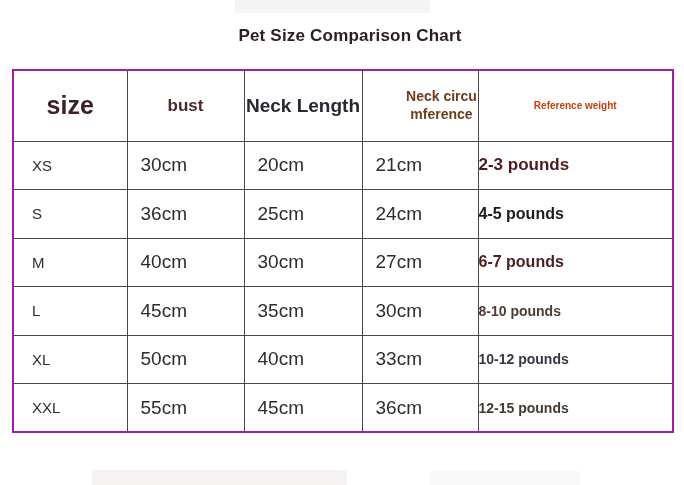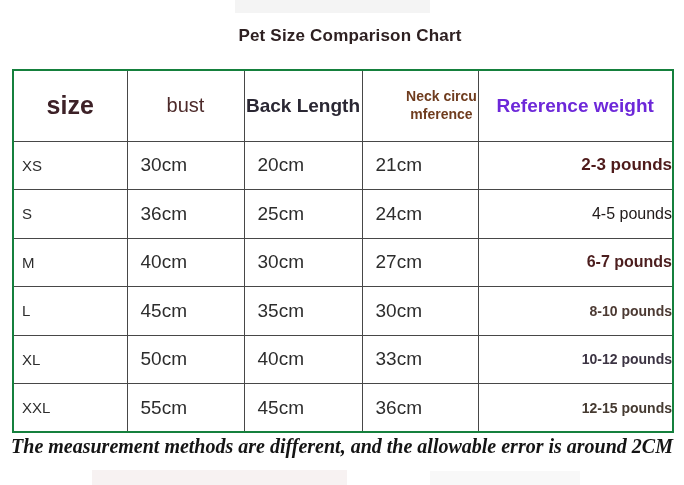--- a/index.html
+++ b/index.html
@@ -33,53 +33,52 @@
   }
 
   table.size-table {
     position: absolute;
     left: 12px;
     top: 69px;
     width: 660px;
     border-collapse: collapse;
     table-layout: fixed;
     background: #ffffff;
-    border: 2px solid #15803d;
+    border: 2px solid #a21caf;
   }
   .size-table th, .size-table td {
     border: 1px solid #474747;
     vertical-align: middle;
     overflow: hidden;
   }
   .size-table thead tr { height: 71px; }
   .size-table tbody tr { height: 48.5px; }
 
   .size-table th {
     text-align: center;
     font-weight: 700;
     line-height: 1.25;
   }
   th.h-neck { white-space: pre-line; padding-left: 43px; }
 
   td.c-size {
-    padding-left: 8px;
+    padding-left: 18px;
     font-size: 15px;
     color: #2d2d2d;
     text-align: left;
     margin-top: 20px;
   }
   td.c-measure {
     padding-left: 13px;
     font-size: 19px;
     color: #2d2d2d;
     text-align: left;
   }
   td.c-weight {
-    padding-left: 19px;
-    text-align: right;
+    text-align: left;
     font-weight: 700;
   }
 
   .footnote {
     position: absolute;
     top: 435px;
     left: 0;
     width: 100%;
     text-align: center;
     font-family: "Liberation Serif", serif;
@@ -105,41 +104,41 @@
     <colgroup>
       <col style="width:114px">
       <col style="width:117px">
       <col style="width:118px">
       <col style="width:116px">
       <col style="width:195px">
     </colgroup>
     <thead>
       <tr>
         <th class="h-size" style="color: rgb(61, 33, 39); font-size: 25px; font-weight: 700;">size</th>
-        <th class="h-bust" style="color: rgb(77, 42, 42); font-size: 20px; font-weight: 400;">bust</th>
-        <th class="h-back" style="color: rgb(42, 39, 51); font-size: 19px; font-weight: 700;">Back Length</th>
+        <th class="h-bust" style="color: rgb(77, 42, 42); font-size: 17px; font-weight: 700;">bust</th>
+        <th class="h-back" style="color: rgb(42, 39, 51); font-size: 19px; font-weight: 700;">Neck Length</th>
         <th class="h-neck" style="color: rgb(111, 60, 30); font-size: 14px; font-weight: 700;">Neck circu
 mference</th>
-        <th class="h-weight" style="color: #6d28d9; font-size: 19px; font-weight: 700;">Reference weight</th>
+        <th class="h-weight" style="color: #c2410c; font-size: 10px; font-weight: 700;">Reference weight</th>
       </tr>
     </thead>
     <tbody>
       <tr>
         <td class="c-size">XS</td>
         <td class="c-measure">30cm</td>
         <td class="c-measure">20cm</td>
         <td class="c-measure">21cm</td>
         <td class="c-weight" style="color: rgb(78, 26, 26); font-size: 17px; font-weight: 700;">2-3 pounds</td>
       </tr>
       <tr>
         <td class="c-size">S</td>
         <td class="c-measure">36cm</td>
         <td class="c-measure">25cm</td>
         <td class="c-measure">24cm</td>
-        <td class="c-weight" style="color: rgb(32, 26, 26); font-size: 16px; font-weight: 400;">4-5 pounds</td>
+        <td class="c-weight" style="color: rgb(32, 26, 26); font-size: 16px; font-weight: 700;">4-5 pounds</td>
       </tr>
       <tr>
         <td class="c-size">M</td>
         <td class="c-measure">40cm</td>
         <td class="c-measure">30cm</td>
         <td class="c-measure">27cm</td>
         <td class="c-weight" style="color: rgb(76, 30, 30); font-size: 16px; font-weight: 700; margin-top: 36px;">6-7 pounds</td>
       </tr>
       <tr>
         <td class="c-size">L</td>
@@ -158,15 +157,14 @@
       <tr>
         <td class="c-size">XXL</td>
         <td class="c-measure">55cm</td>
         <td class="c-measure">45cm</td>
         <td class="c-measure">36cm</td>
         <td class="c-weight" style="color: rgb(69, 58, 49); font-size: 14px; font-weight: 700;">12-15 pounds</td>
       </tr>
     </tbody>
   </table>
 
-  <div class="footnote">The measurement methods are different, and the allowable error is around 2CM</div>
 
 </div>
 
 </body></html>

